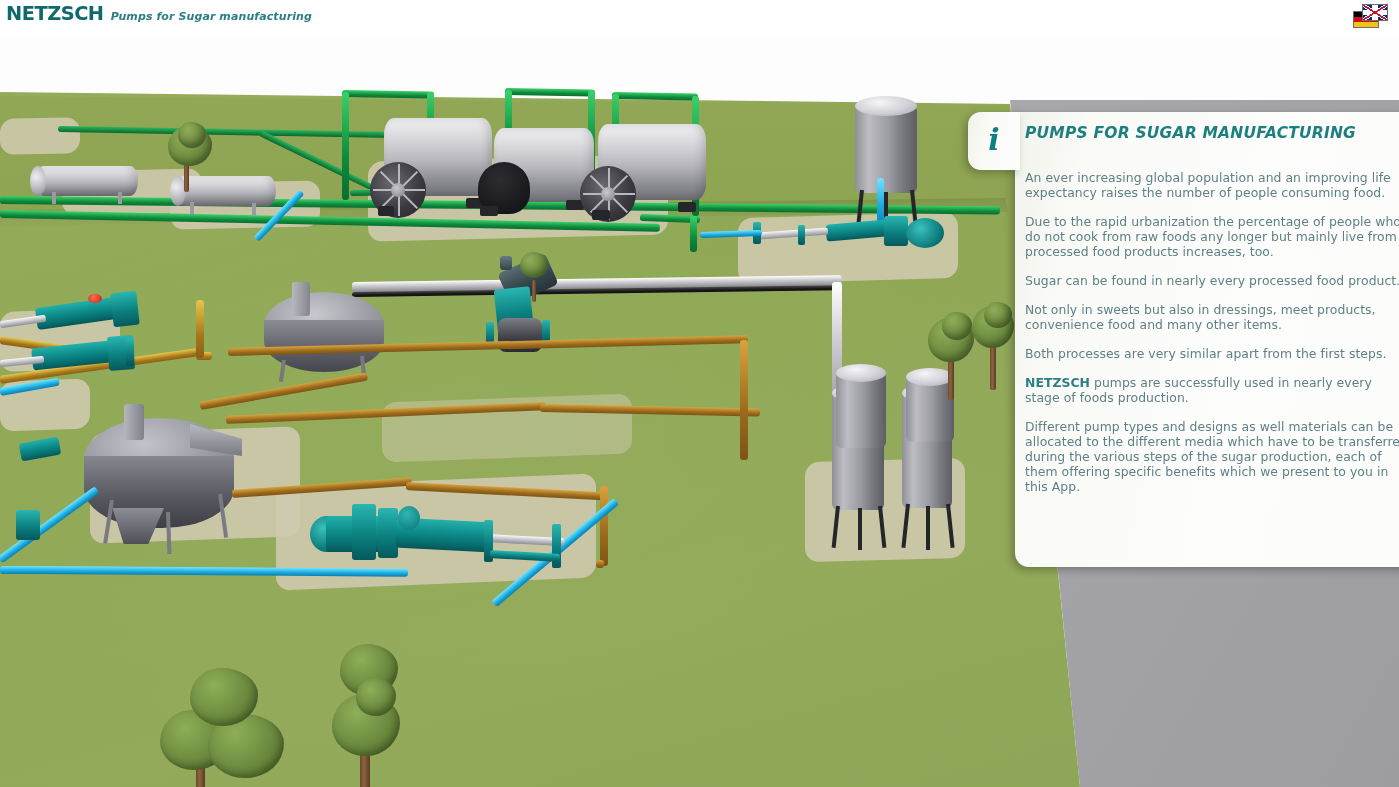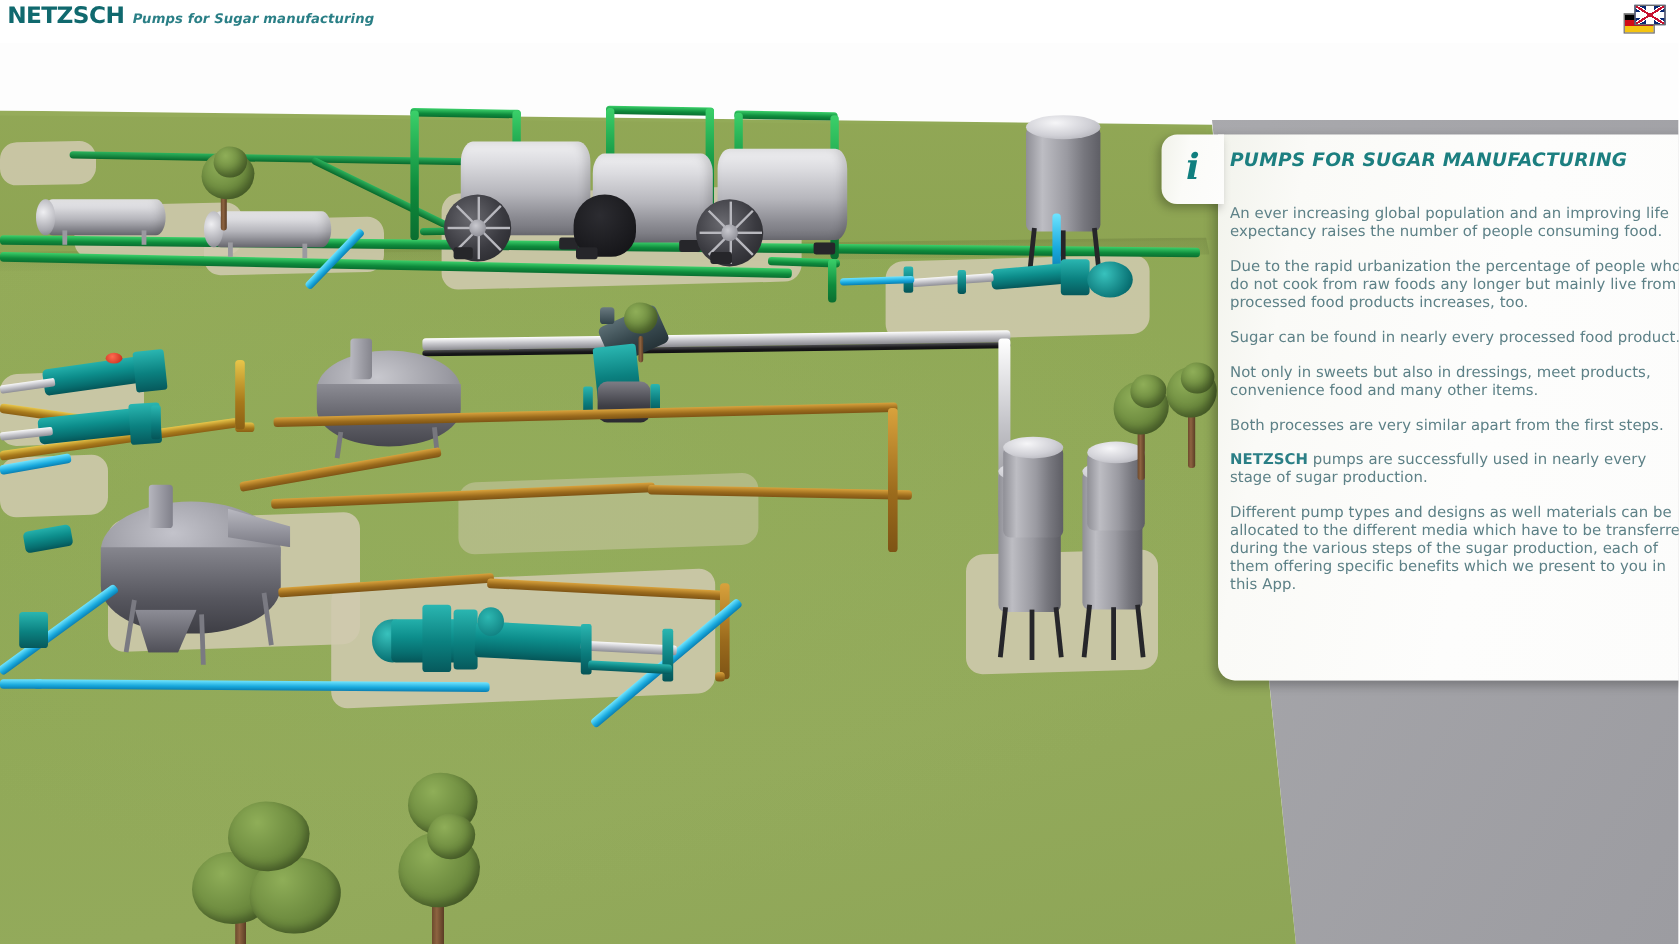--- a/index.html
+++ b/index.html
@@ -561,21 +561,21 @@
   </div>
 
   <div class="info-panel">
     <div class="panel-title">PUMPS FOR SUGAR MANUFACTURING</div>
     <div class="panel-body">
       <p>An ever increasing global population and an improving life expectancy raises the number of people consuming food.</p>
       <p>Due to the rapid urbanization the percentage of people who do not cook from raw foods any longer but mainly live from processed food products increases, too.</p>
       <p>Sugar can be found in nearly every processed food product.</p>
       <p>Not only in sweets but also in dressings, meet products, convenience food and many other items.</p>
       <p>Both processes are very similar apart from the first steps.</p>
-      <p><span class="brandword">NETZSCH</span><span> pumps are successfully used in nearly every stage of sugar production.</span></p>
+      <p><span class="brandword">NETZSCH</span><span> pumps are successfully used in nearly every stage of foods production.</span></p>
       <p>Different pump types and designs as well materials can be allocated to the different media which have to be transferred during the various steps of the sugar production, each of them offering specific benefits which we present to you in this App.</p>
     </div>
   </div>
 
   <div class="header">
     <div class="logo-wrap">
       <span class="logo-text">NETZSCH</span>
       <span class="logo-sub">Pumps for Sugar manufacturing</span>
     </div>
     <div class="lang-flags">

